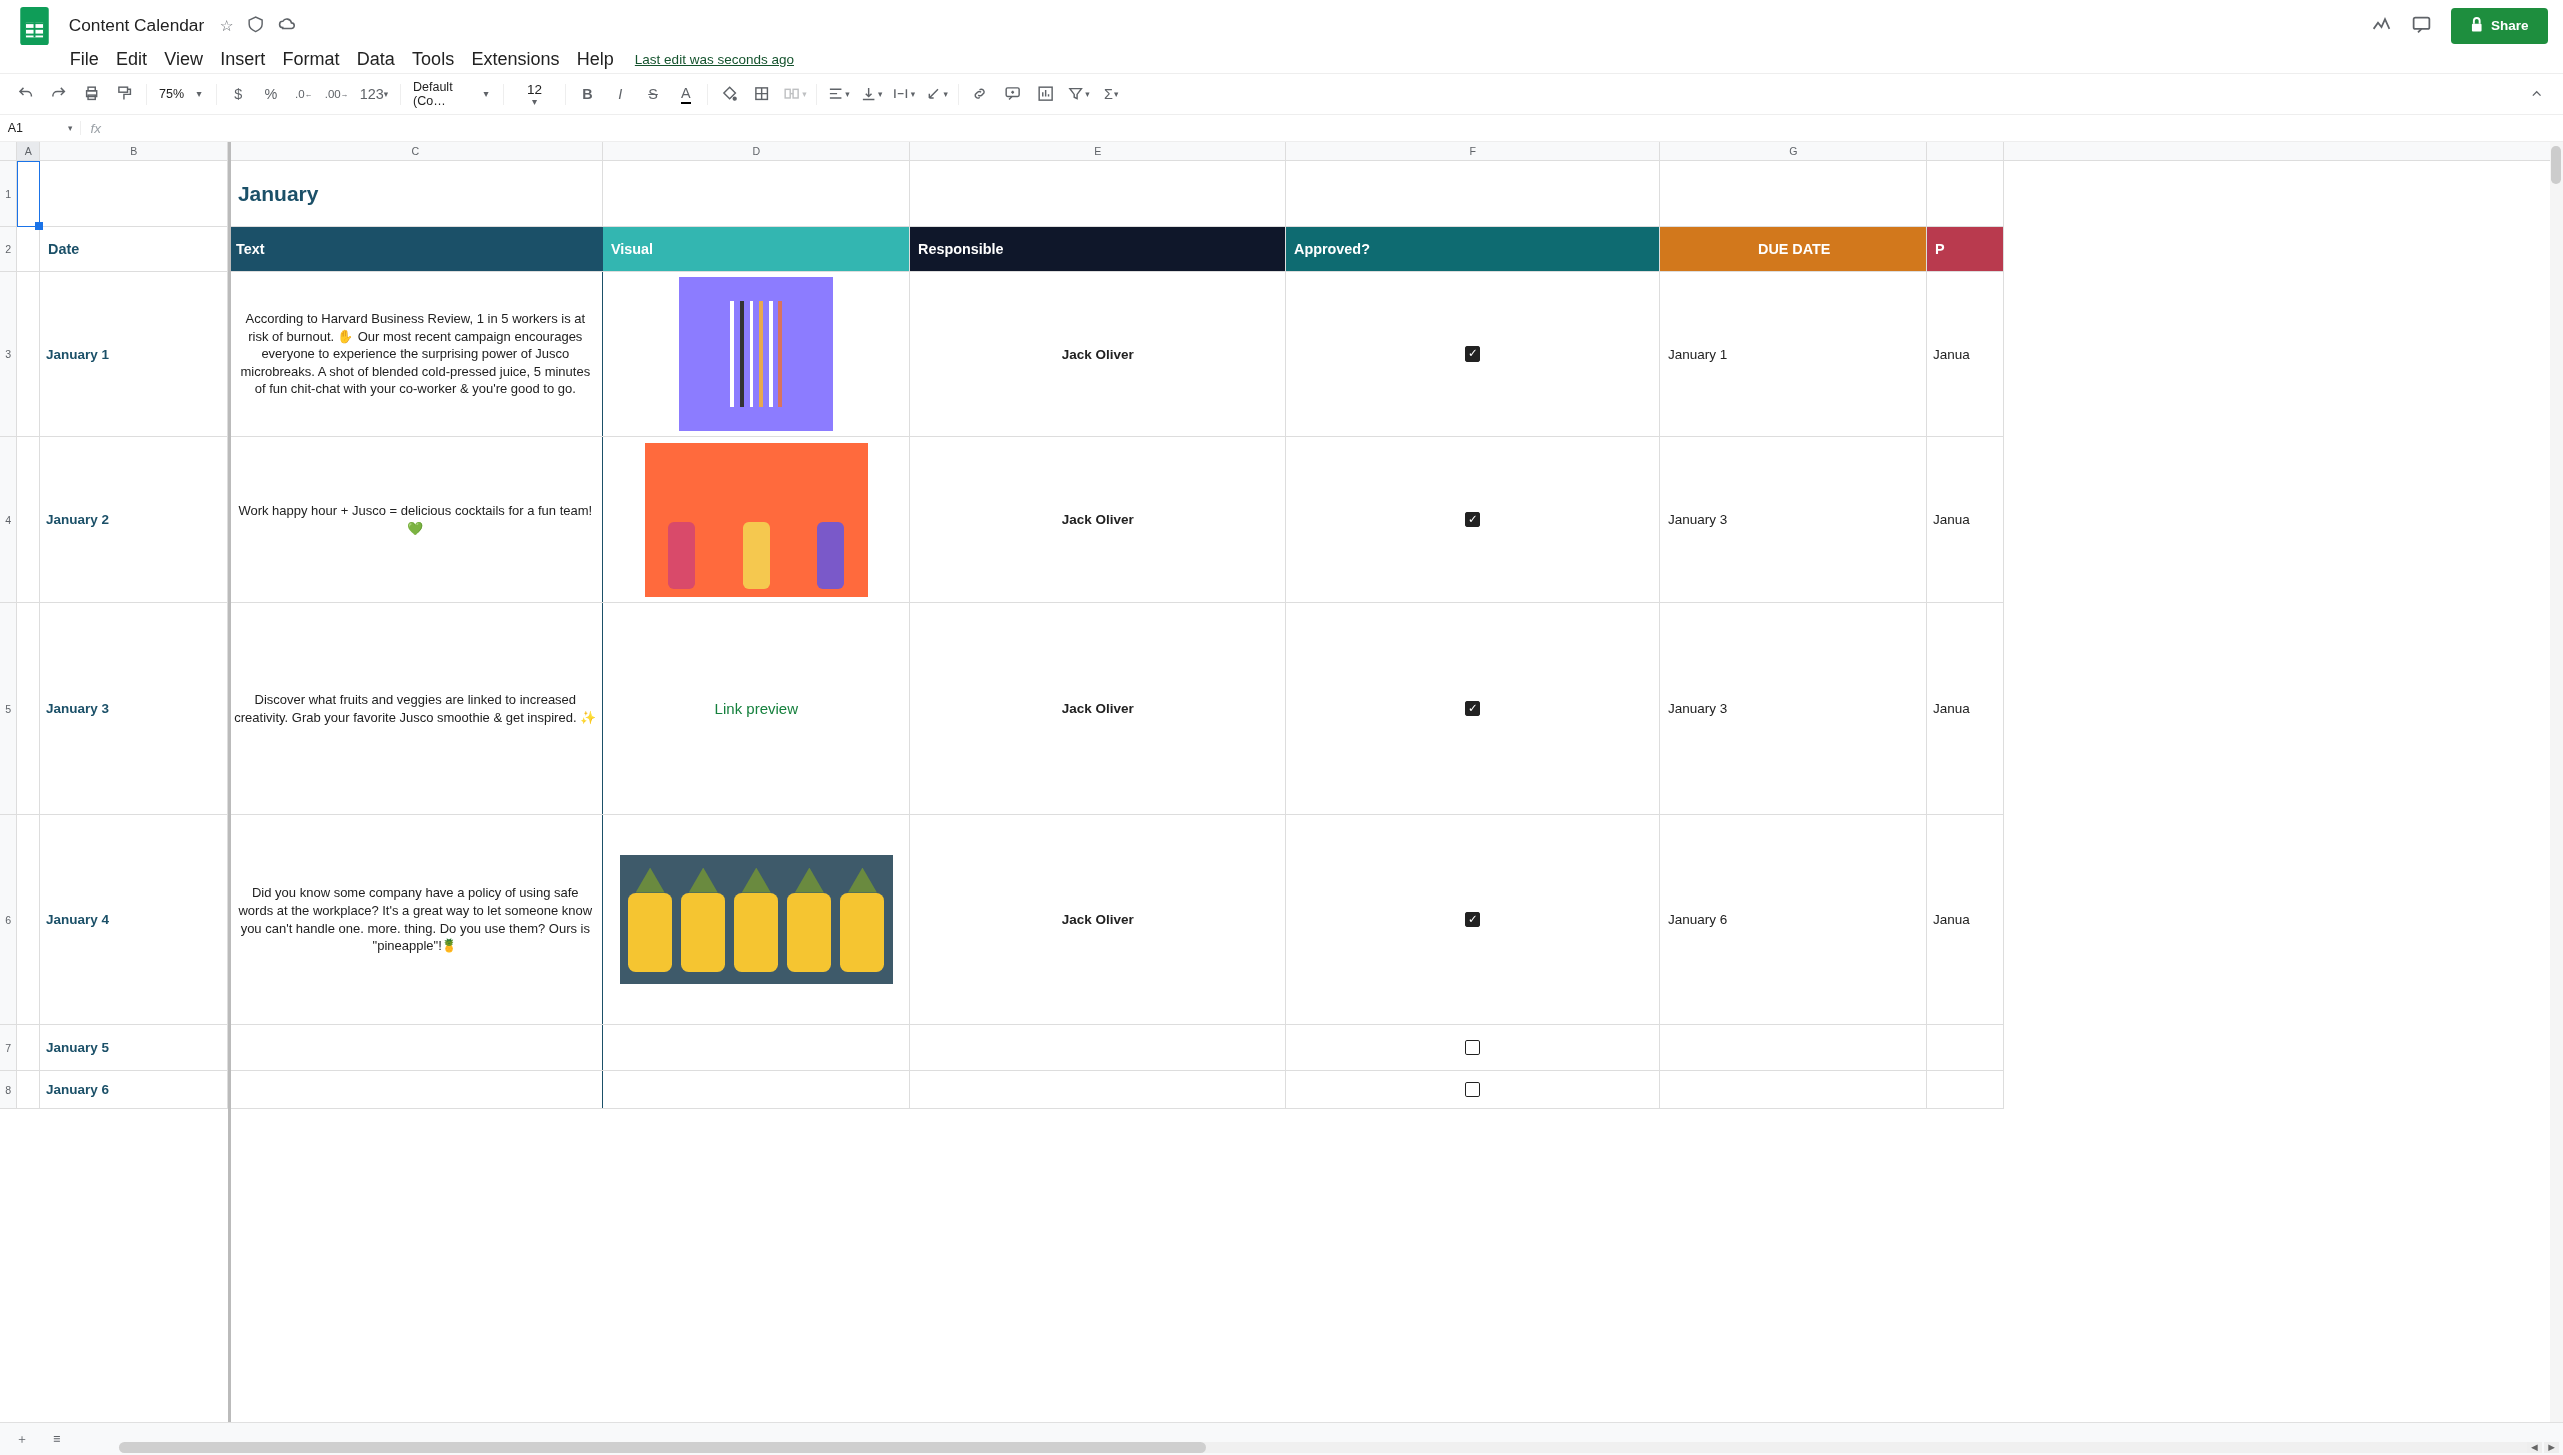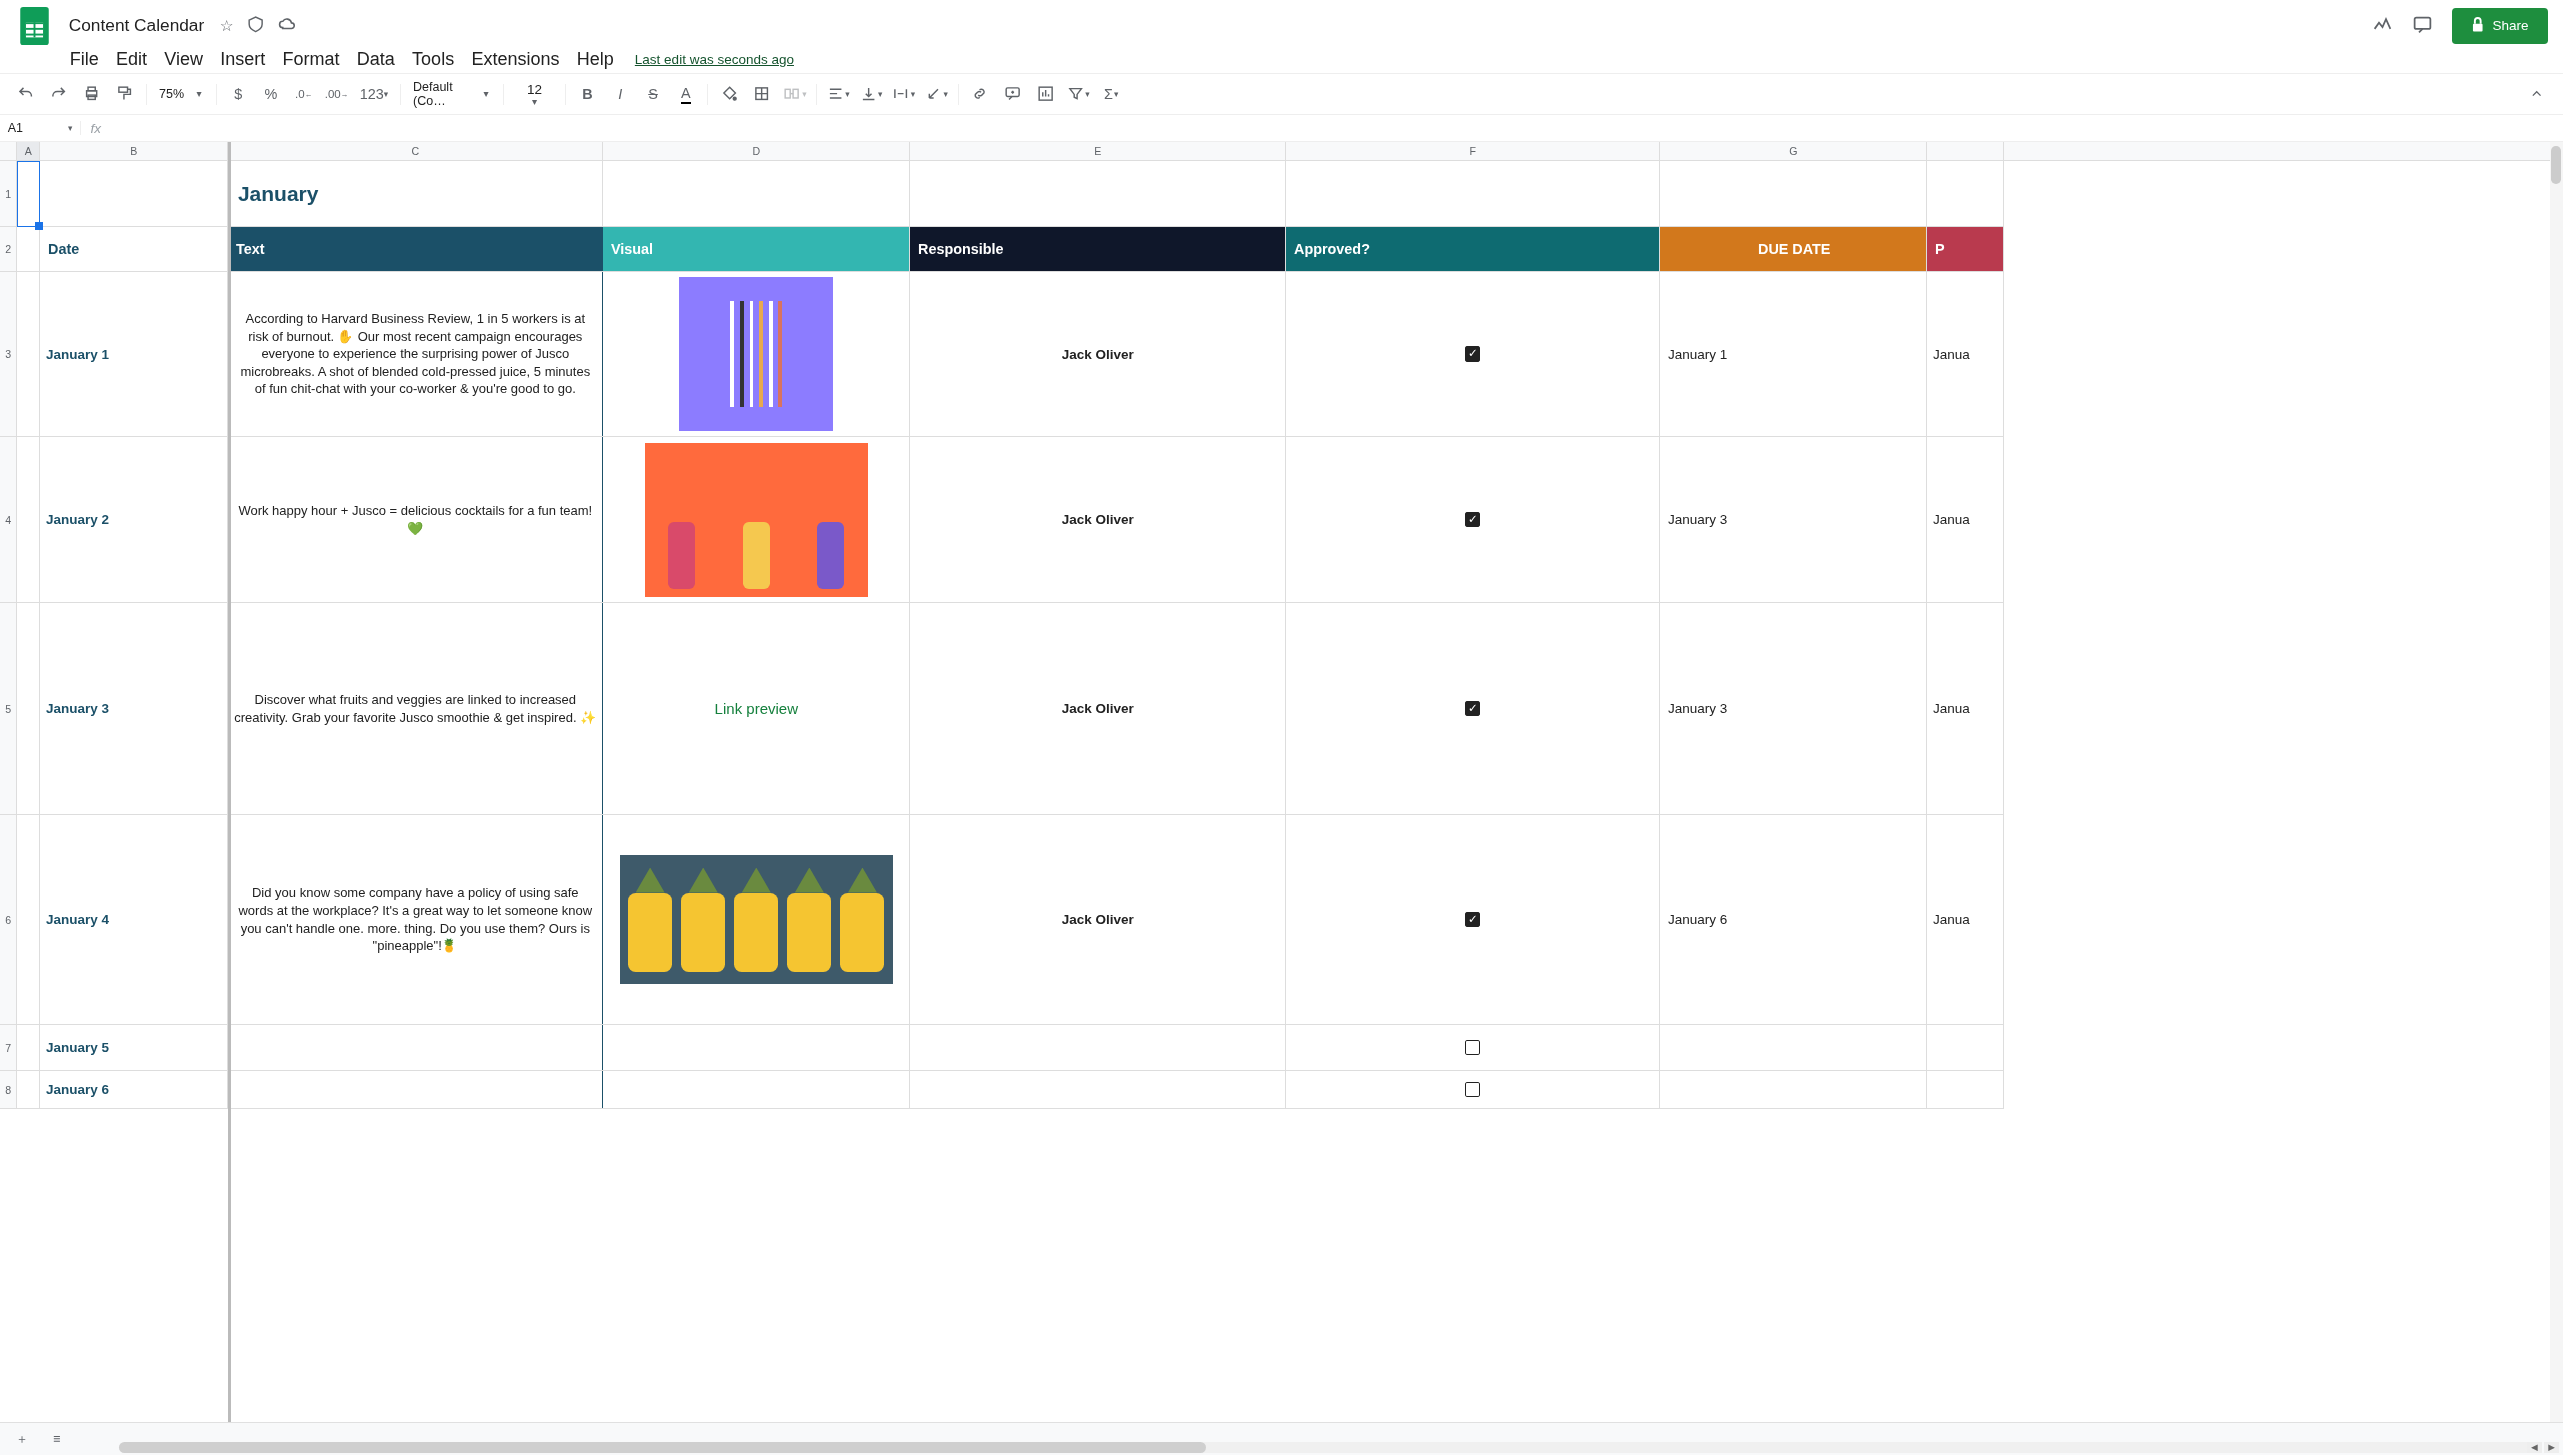--- a/index.html
+++ b/index.html
@@ -5,21 +5,21 @@
 * { box-sizing: border-box; margin: 0; padding: 0; }
 body { font-family: Arial, sans-serif; font-size: 12.5px; color: #222; overflow: hidden; background: #fff; }
 
 
 .title-bar { display: flex; align-items: center; padding: 5.8px 15.4px 0 15.4px; height: 46px; }
 .sheets-logo { width: 38px; height: 38px; margin-right: 9.6px; display:flex; align-items:center; justify-content:center; }
 .doc-title { font-size: 17.3px; color: #222; padding: 1.9px 5.8px; border-radius: 3.8px; }
 .title-icons { display: flex; gap: 13.5px; margin-left: 9.6px; align-items: center; }
 .title-icons span { color: #5f6368; font-size: 15.4px; }
 .title-right { margin-left: auto; display: flex; align-items: center; gap: 19px; }
-.share-btn { background: #1e8e3e; color: #fff; font-weight: 400; font-size: 13.5px; padding: 8.7px 19px; border-radius: 3.8px; display:flex; align-items:center; gap:7.7px; cursor:pointer; }
+.share-btn { background: #1e8e3e; color: #fff; font-weight: 700; font-size: 13.5px; padding: 8.7px 19px; border-radius: 3.8px; display:flex; align-items:center; gap:7.7px; cursor:pointer; }
 
 
 .menu-bar { display: flex; align-items: center; padding: 0 15.4px 0 62px; height: 27px; gap: 1.9px; }
 .menu-item { padding: 3.8px 7.7px; font-size: 18px; color: #222; border-radius:3.8px; cursor:pointer; }
 .last-edit { margin-left: 11.5px; color: #14532d; font-size: 13.5px; text-decoration: underline; cursor:pointer;}
 
 
 .toolbar { border-top: 1px solid #eee; border-bottom: 1px solid #eee; height: 42px; display: flex; align-items:center; padding: 0 11.5px; gap: 3.8px; }
 .tb { width: 29px; height: 29px; display:flex; align-items:center; justify-content:center; color:#5f6368; font-size:14.4px; border-radius:2.9px; cursor:pointer; }
 .tb-sep { width: 1px; height: 21px; background: #eee; margin: 0 2.9px;}

